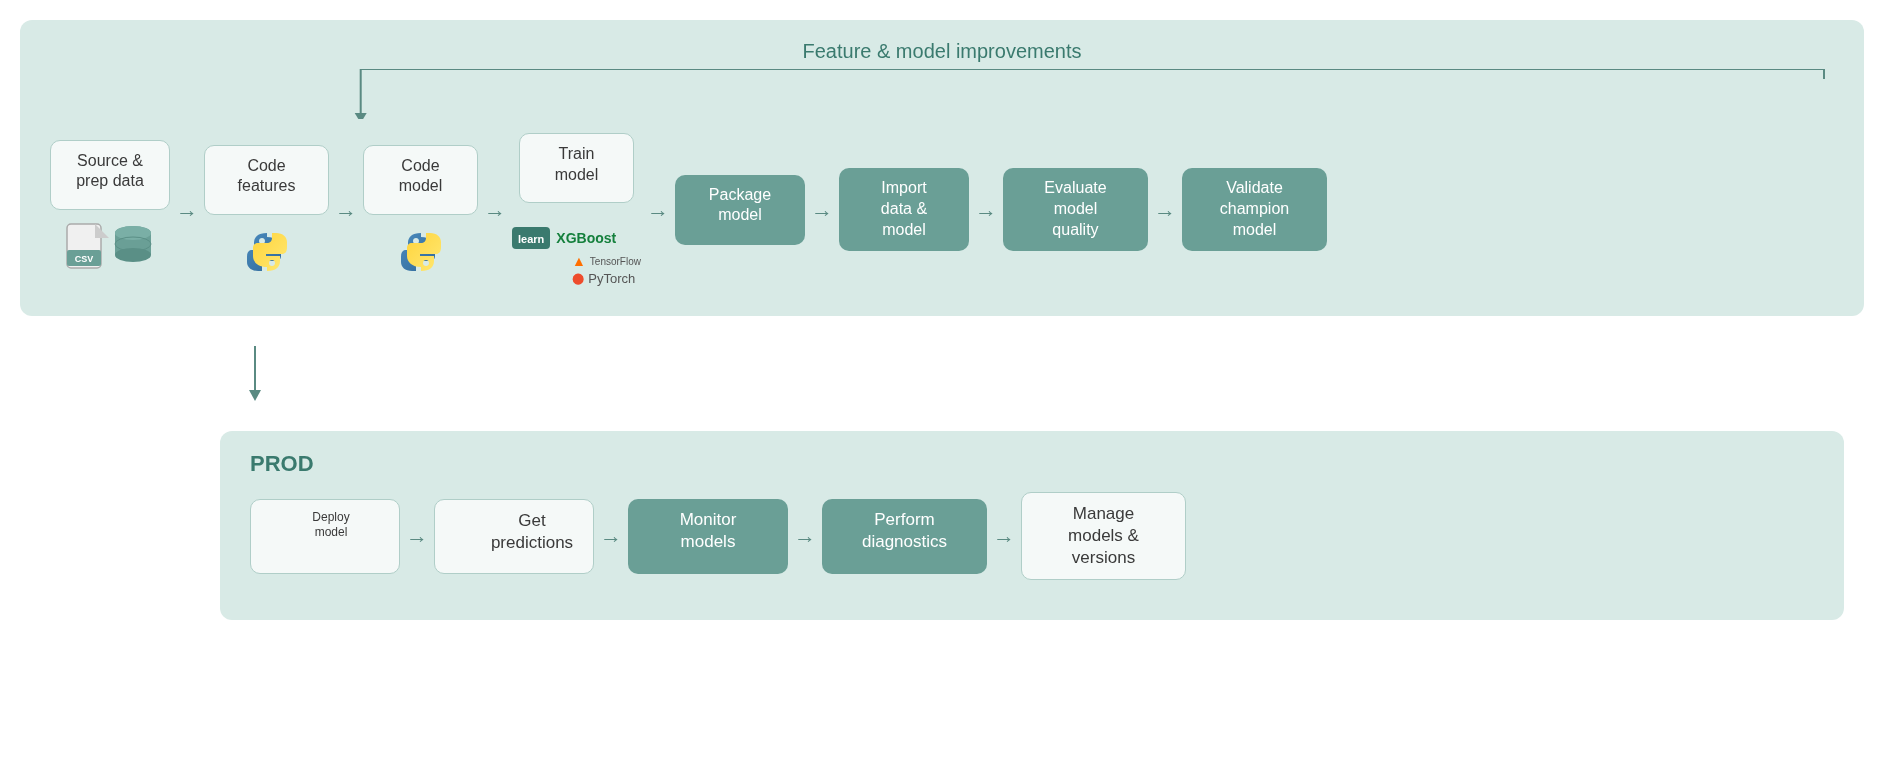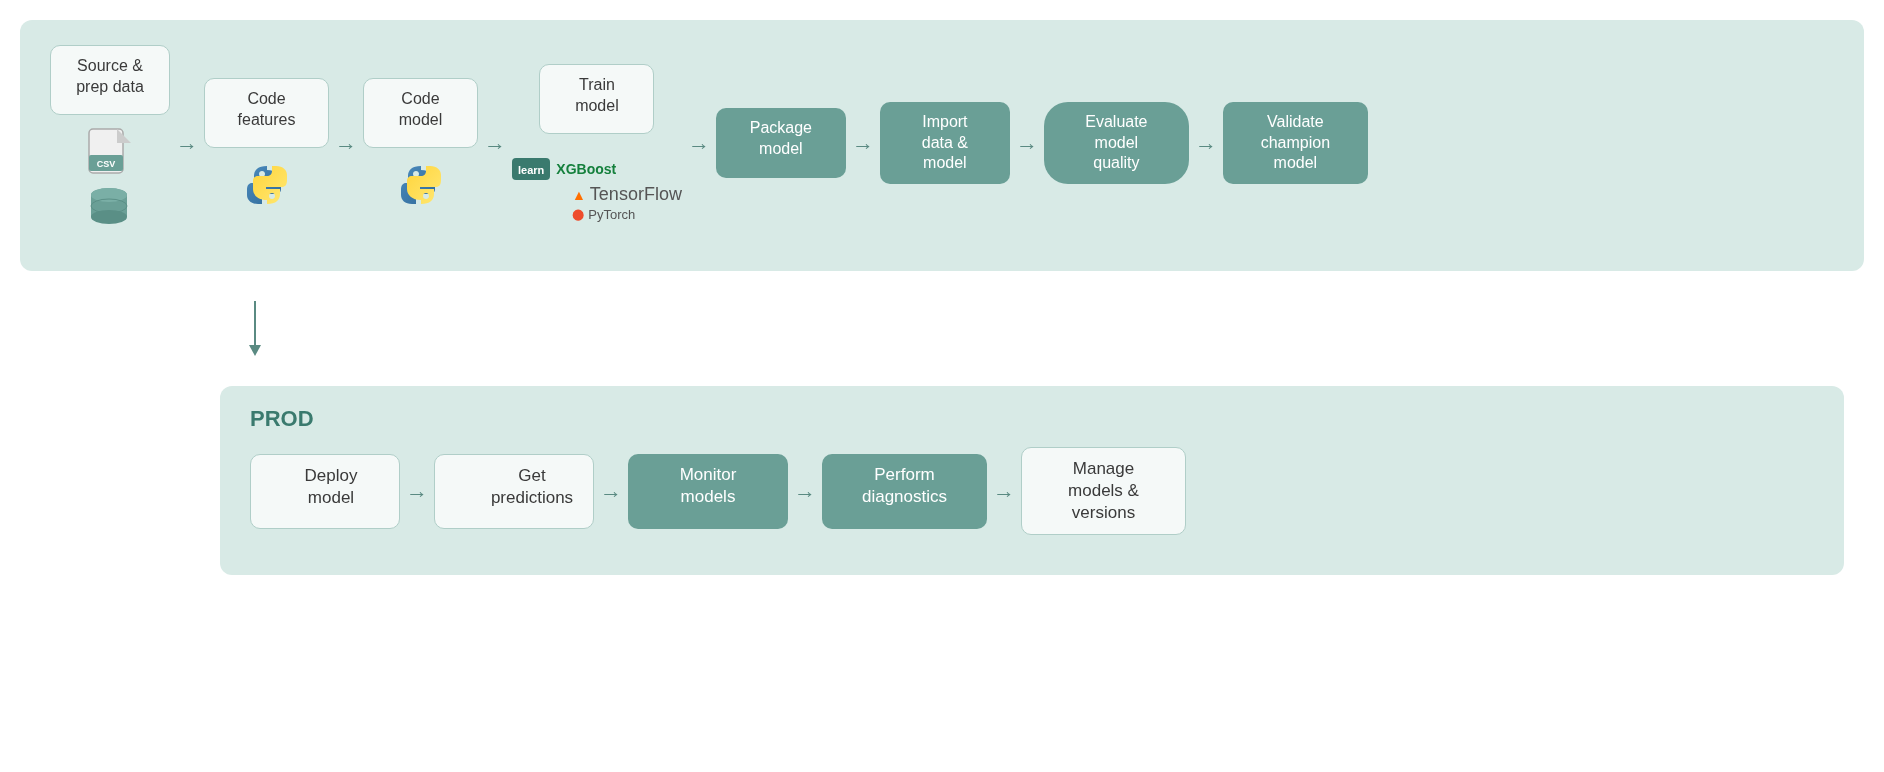--- a/index.html
+++ b/index.html
@@ -113,49 +113,61 @@
       position: relative;
     }
 
     
     .node-source { min-width: 120px; }
     .node-code-feat { min-width: 125px; }
     .node-code-model { min-width: 115px; }
     .node-train { min-width: 115px; }
     .node-package { min-width: 130px; }
     .node-import { min-width: 130px; }
-    .node-evaluate { min-width: 145px; border-radius: 24px; }
+    .node-evaluate { min-width: 145px; }
     .node-validate { min-width: 145px; }
 
     
     .node-deploy { min-width: 150px; }
     .node-getpred { min-width: 160px; padding-left: 48px; }
     .node-monitor { min-width: 160px; }
     .node-perform { min-width: 165px; }
     .node-manage { min-width: 165px; }
 
     .dev-flow-nodes {
       display: flex;
       align-items: center;
     }
 
     .dev-icons-section {
       display: flex;
       margin-top: 12px;
-      align-items: flex-start;
-      flex-direction: column;
+      align-items: center;
     }
   </style>
 </head>
 <body>
 
 <div class="main-wrapper">
 
   <div class="dev-section">
 
+    <div class="feature-arrow-container">
+      <div class="feature-improvement-label">Feature &amp; model improvements</div>
+      <svg class="arc-arrow" viewBox="0 0 1780 50" preserveAspectRatio="none">
+
+        <line x1="310" y1="0" x2="310" y2="50" stroke="#5a8a82" stroke-width="2"></line>
+
+        <line x1="1770" y1="0" x2="1770" y2="10" stroke="#5a8a82" stroke-width="2"></line>
+
+        <line x1="310" y1="0" x2="1770" y2="0" stroke="#5a8a82" stroke-width="2"></line>
+
+        <polygon points="304,44 310,54 316,44" fill="#5a8a82"></polygon>
+      </svg>
+    </div>
 
     <div class="dev-flow-nodes flow-row">
 
       <div class="dev-node-col">
         <div class="flow-node node-light node-source">
           <span>Source &amp;<br>prep data</span>
         </div>
         <div class="dev-icons-section">
 
           <div>
@@ -241,21 +253,21 @@
 
           <div style="display:flex; align-items:center; gap:6px;">
             <div style="background:#3a7a6e; border-radius:4px; padding:2px 6px;">
               <span style="font-size:11px; color:white; font-weight:bold;">learn</span>
             </div>
             <span style="font-size:14px; font-weight:700; color:#15803d;">XGBoost</span>
           </div>
           <div style="display:flex; flex-direction:column; gap:2px; margin-left:60px;">
             <div style="display:flex; align-items:center; gap:4px;">
               <span style="color:#FF6F00; font-size:14px;">▲</span>
-              <span style="font-size:18px; color:#555;">TensorFlow</span>
+              <span style="font-size:10px; color:#555;">TensorFlow</span>
             </div>
             <div style="display:flex; align-items:center; gap:4px;">
               <span style="color:#EE4C2C; font-size:11px;">⬤</span>
               <span style="font-size:13px; color:#555;">PyTorch</span>
             </div>
           </div>
         </div>
       </div>
 
       <div class="arrow">→</div>
@@ -291,21 +303,21 @@
       <polygon points="9,44 15,55 21,44" fill="#5a8a82"></polygon>
     </svg>
   </div>
 
   <div class="prod-outer">
     <div class="prod-section">
       <div class="section-label">PROD</div>
 
       <div class="flow-row" style="margin-top: 15px;">
 
-        <div class="flow-node node-light node-deploy" style="min-height:75px; font-size:17px;padding-left:24px;">
+        <div class="flow-node node-light node-deploy" style="min-height:75px; font-size:12px;padding-left:24px;">
           <span>Deploy<br>model</span>
         </div>
 
         <div class="arrow">→</div>
 
         <div class="flow-node node-light node-getpred" style="min-height:75px; font-size:17px;">
           <span>Get<br>predictions</span>
         </div>
 
         <div class="arrow">→</div>

